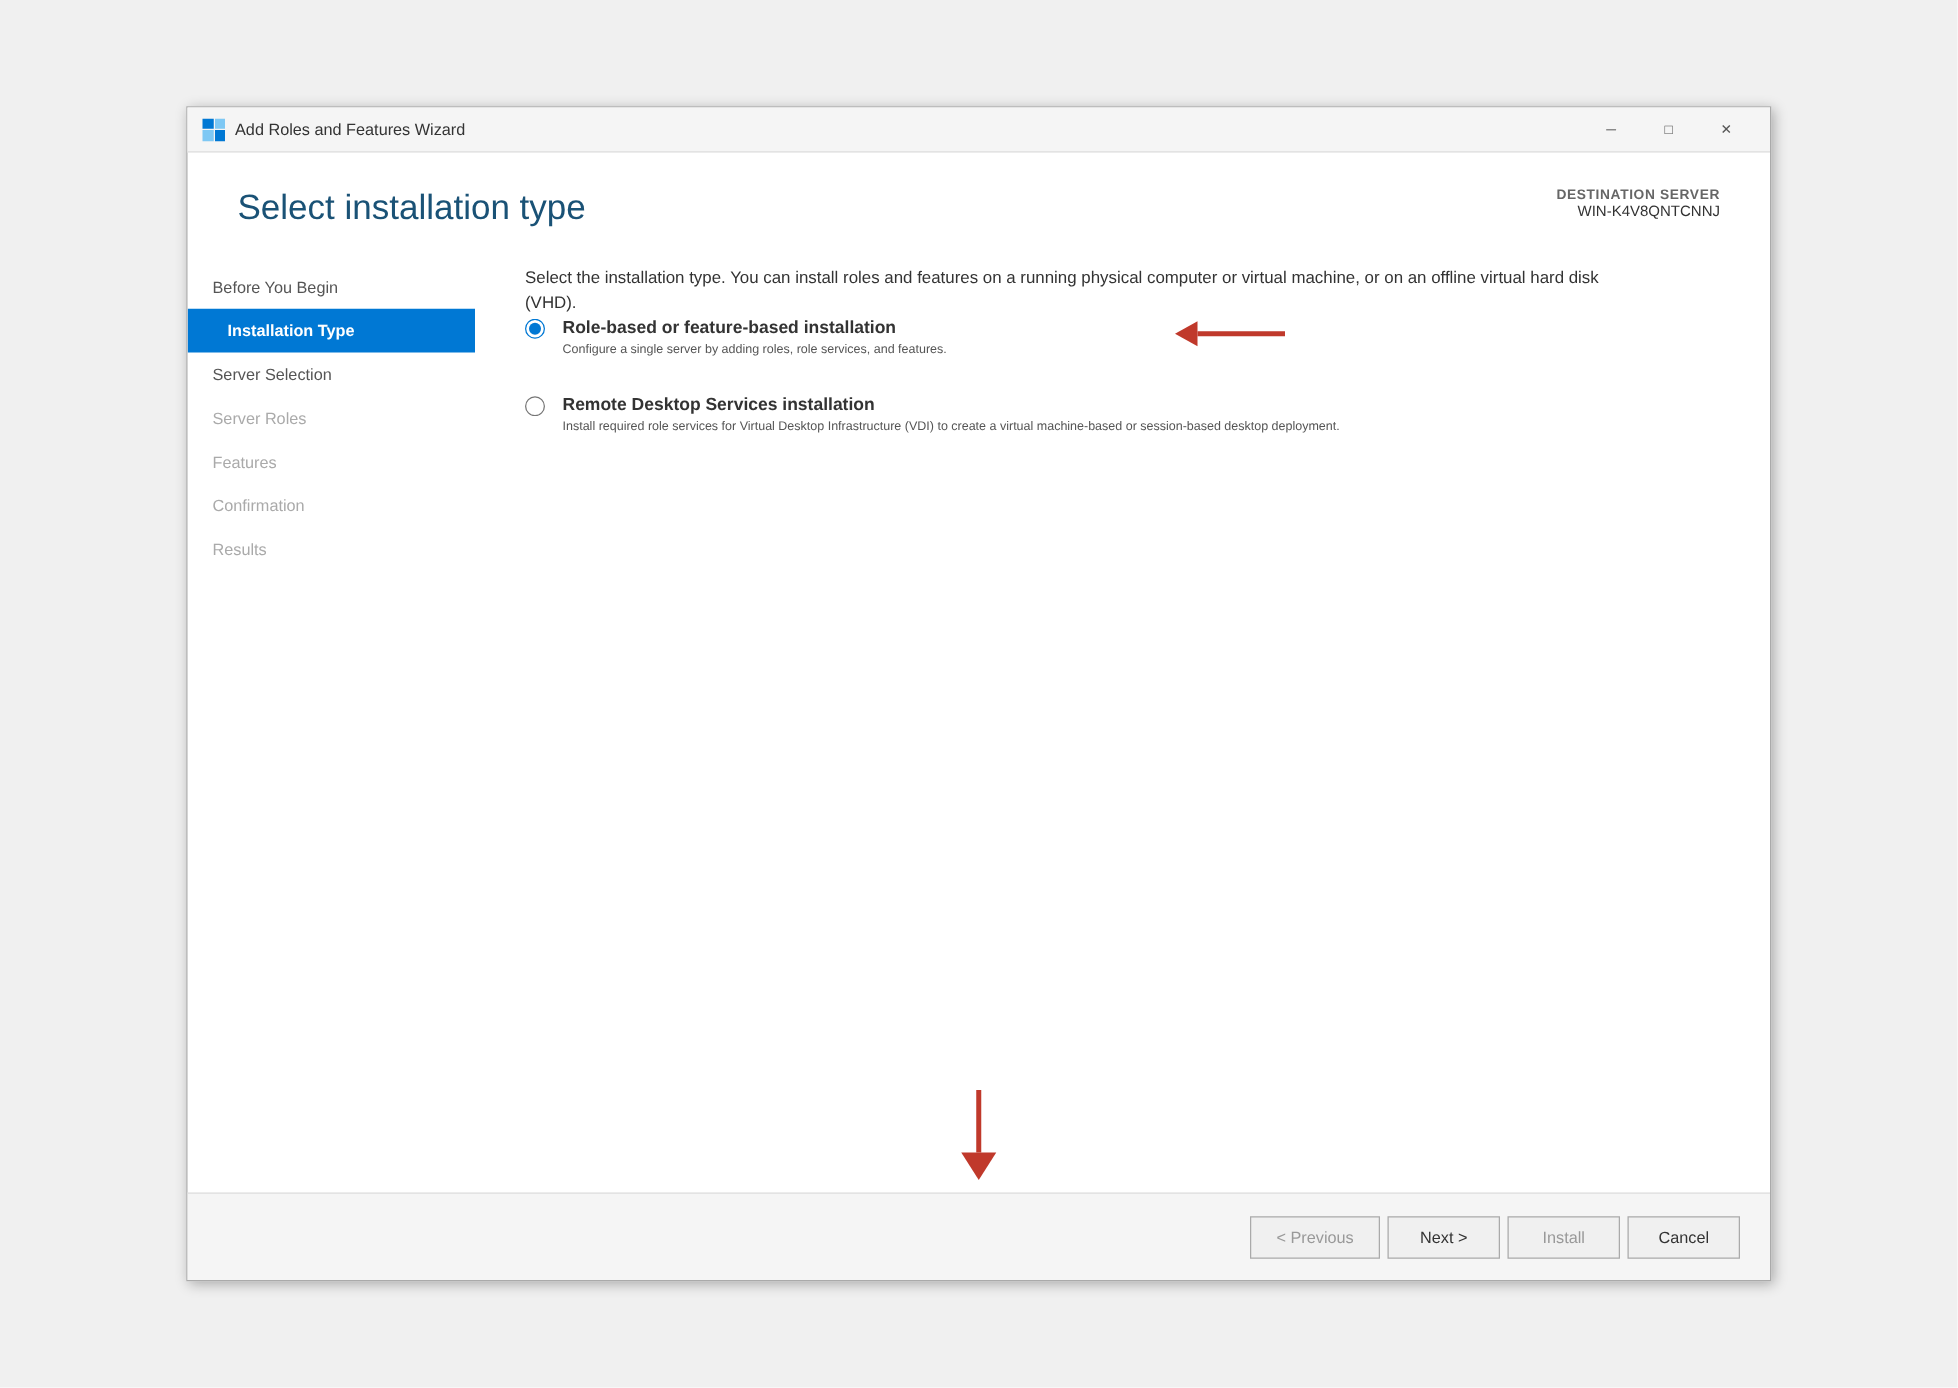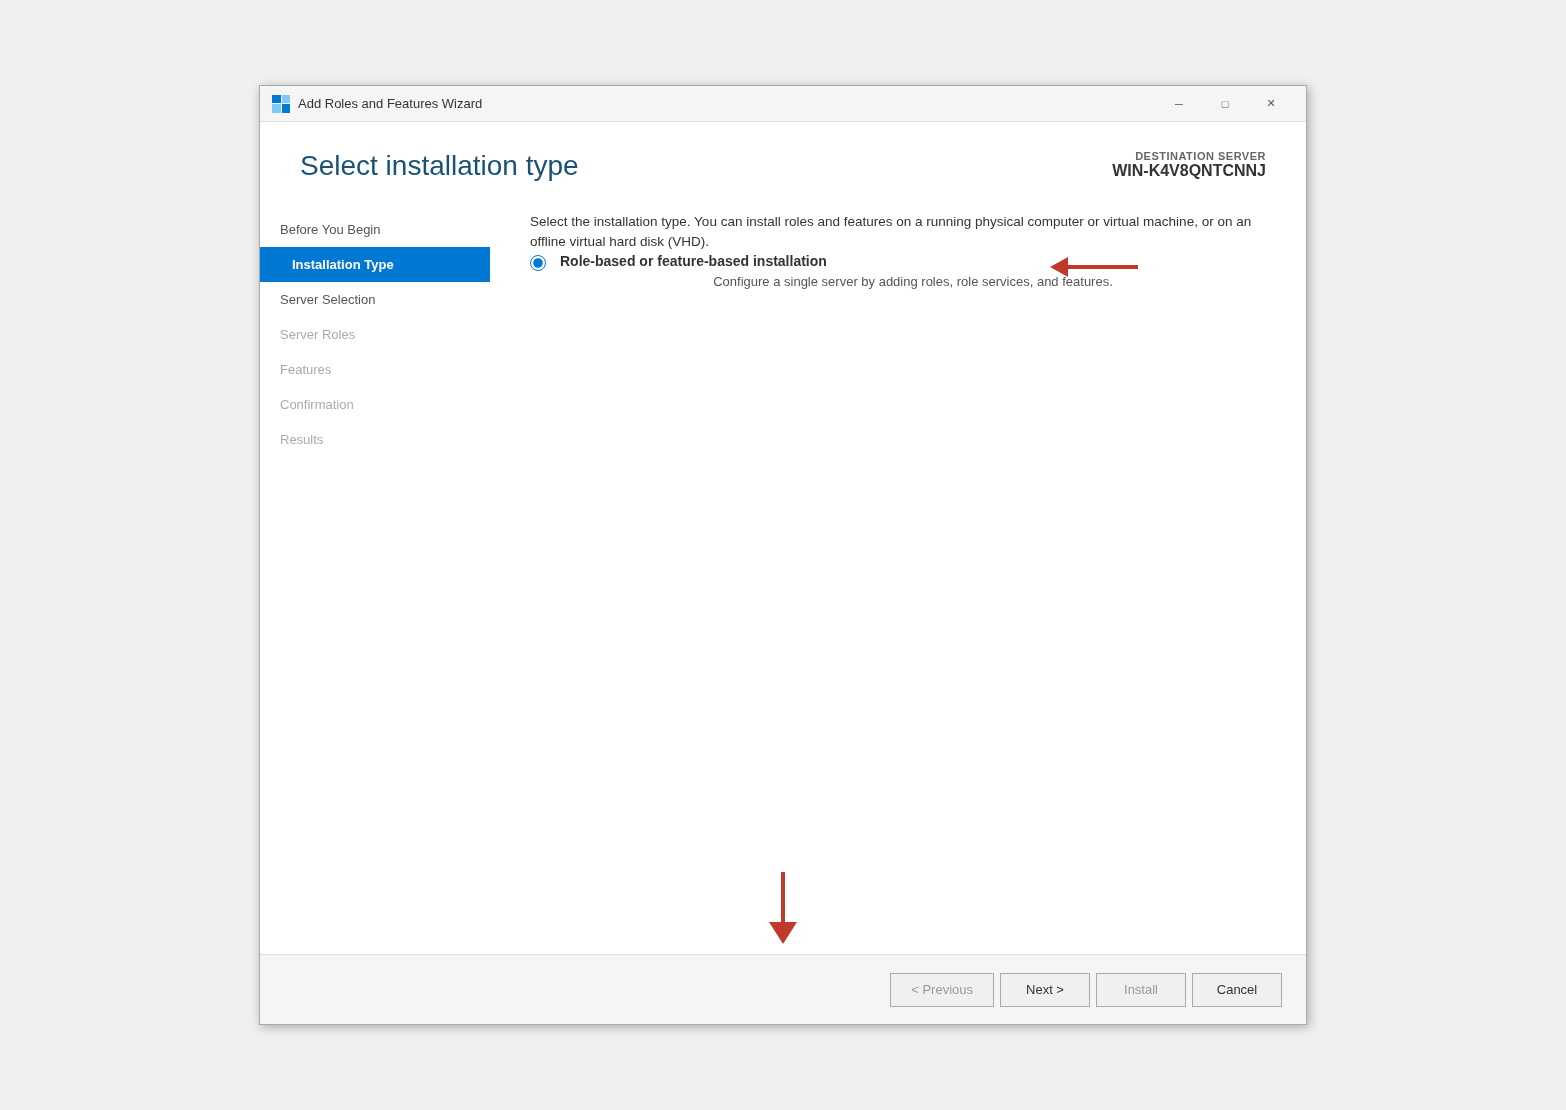--- a/index.html
+++ b/index.html
@@ -8,21 +8,21 @@
       font-family: 'Segoe UI', Tahoma, Geneva, Verdana, sans-serif;
       background: #f0f0f0;
       display: flex;
       align-items: center;
       justify-content: center;
       min-height: 100vh;
       font-size: 14px;
     }
 
     .window {
-      width: 1048px;
+      width: 1268px;
       height: 940px;
       background: #fff;
       border: 1px solid #aaa;
       box-shadow: 2px 2px 10px rgba(0,0,0,0.3);
       display: flex;
       flex-direction: column;
     }
 
     .title-bar {
       background: #f5f5f5;
@@ -92,24 +92,23 @@
 
     .destination-label {
       font-size: 11px;
       color: #666;
       letter-spacing: 0.5px;
       font-weight: 600;
       text-transform: uppercase;
     }
 
     .server-name {
-      font-size: 16px;
-      color: #333;
-      font-weight: 700;
-      text-align: center;
+      font-size: 12px;
+      color: #333;
+      font-weight: 400;
     }
 
     .main-body {
       display: flex;
       flex: 1;
       overflow: hidden;
     }
 
     .sidebar {
       width: 230px;
@@ -174,24 +173,23 @@
     }
 
     .option-title {
       font-size: 14px;
       font-weight: 700;
       color: #333;
       margin-bottom: 4px;
     }
 
     .option-desc {
-      font-size: 13px;
+      font-size: 10px;
       color: #555;
       line-height: 1.4;
-      text-align: center;
     }
 
     
     .down-arrow-container {
       display: flex;
       justify-content: center;
       align-items: center;
       margin-top: auto;
       padding-bottom: 10px;
       flex-shrink: 0;
@@ -333,20 +331,29 @@
             <div class="option-title">Role-based or feature-based installation</div>
             <div class="option-desc">Configure a single server by adding roles, role services, and features.</div>
           </div>
 
           <div style="position:absolute; left: 520px; top: 4px; display:flex; align-items:center;">
             <div style="width:0;height:0;border-top:10px solid transparent;border-bottom:10px solid transparent;border-right:18px solid #c0392b;"></div>
             <div style="width:70px;height:4px;background:#c0392b;"></div>
           </div>
         </div>
 
+        <div class="option-block">
+          <div class="radio-wrapper">
+            <input type="radio" class="radio-input" name="install-type" style="">
+          </div>
+          <div class="option-content">
+            <div class="option-title">Remote Desktop Services installation</div>
+            <div class="option-desc">Install required role services for Virtual Desktop Infrastructure (VDI) to create a virtual machine-based or session-based desktop deployment.</div>
+          </div>
+        </div>
 
       </div>
     </div>
 
     <div class="down-arrow-container">
       <div class="down-arrow">
         <div class="down-arrow-line"></div>
         <div class="down-arrow-head"></div>
       </div>
     </div>

